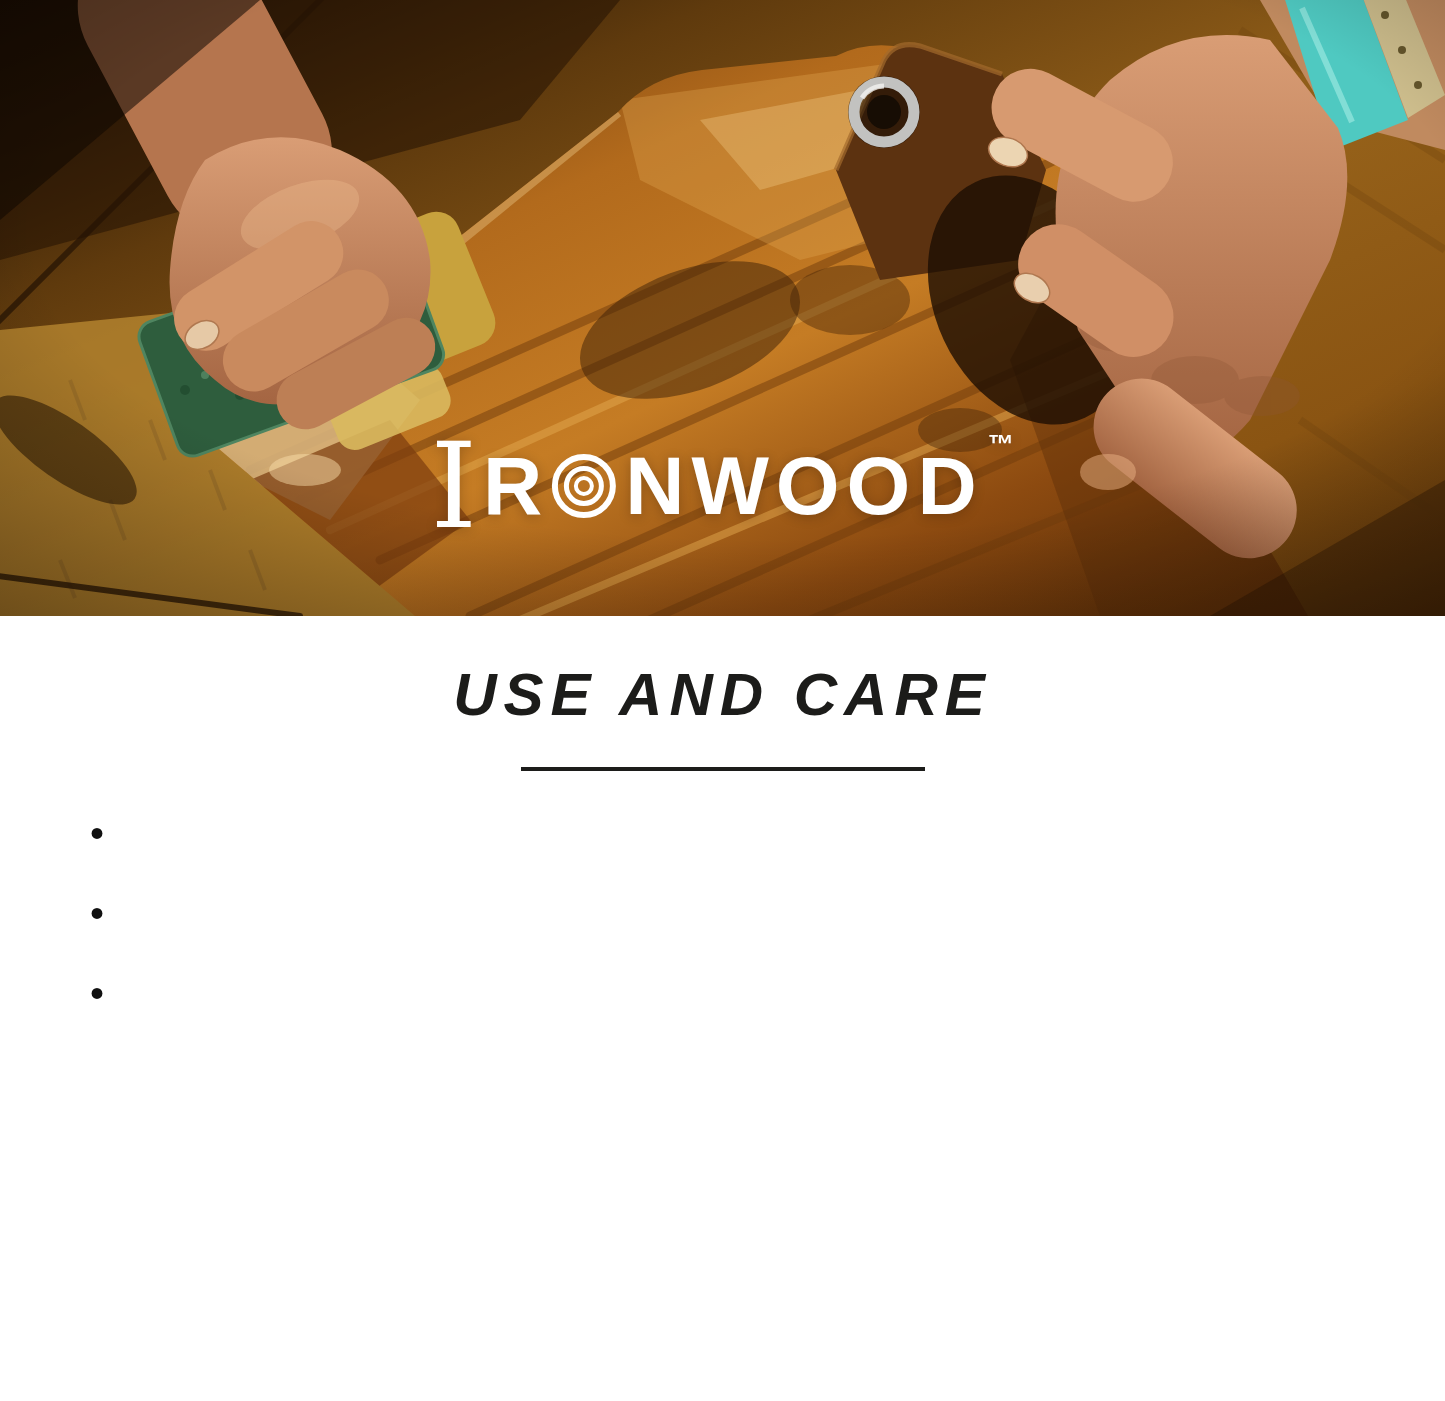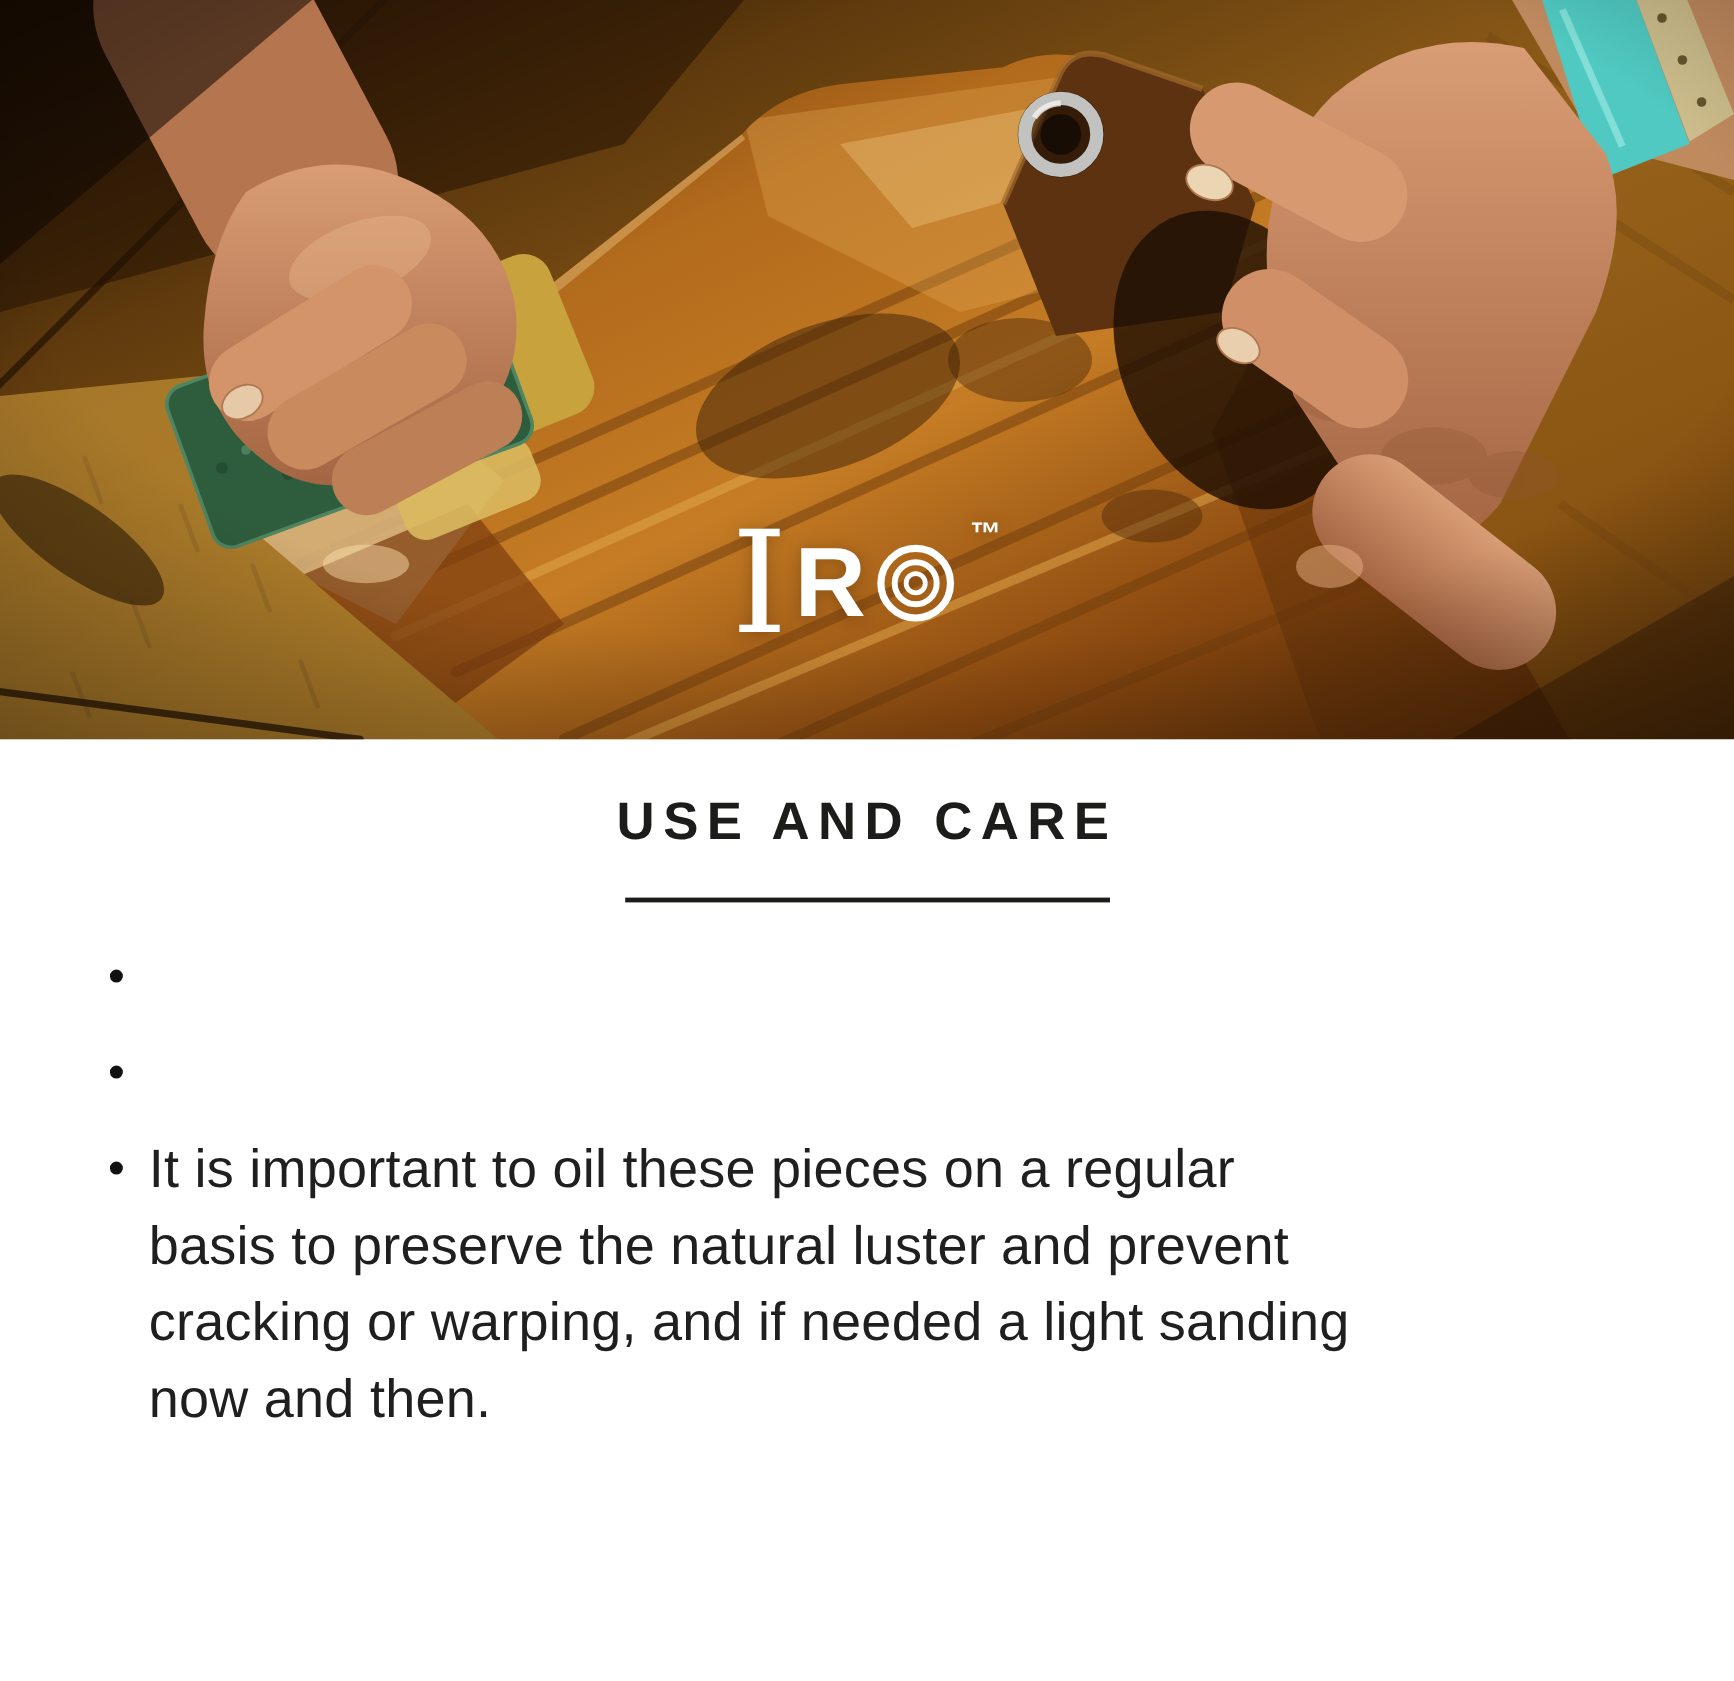--- a/index.html
+++ b/index.html
@@ -38,21 +38,21 @@
     content:"";position:absolute;inset:5px;border:4px solid #fff;border-radius:50%;
   }
   .logo-tm{
     font-size:26px;font-weight:700;align-self:flex-start;margin:2px 0 0 4px;letter-spacing:1px;
   }
 
   
   .care{padding:44px 90px 0 90px;background:#fff;}
   .care h1{
     margin:0;text-align:center;
-    font-size:44px;font-weight:700;letter-spacing:7px;color:#1c1c1a;
+    font-size:60px;font-weight:700;letter-spacing:7px;color:#1c1c1a;font-style:italic;
   }
   .rule{width:404px;height:4px;background:#1c1c1a;margin:38px auto 30px auto;}
   ul.care-list{list-style:none;margin:0;padding:0;}
   ul.care-list li{
     display:flex;align-items:flex-start;
     font-size:45px;line-height:64px;color:#1f1f1f;font-weight:400;
     margin-bottom:16px;letter-spacing:0.2px;
   }
   ul.care-list li:last-child{margin-bottom:0;}
   .dot{flex:0 0 34px;width:34px;font-size:40px;line-height:64px;color:#111;}
@@ -217,37 +217,34 @@
       <polygon points="0,0 260,0 0,220" fill="#0f0702" opacity="0.55"></polygon>
       <polygon points="1445,616 1445,480 1210,616" fill="#1a0c02" opacity="0.35"></polygon>
     </svg>
 
     <div class="logo">
       <span class="logo-i">I</span>
       <span class="logo-sans">R</span>
       <span class="logo-o">
           <span class="ring2"></span>
         </span>
+      <span class="logo-sans">NWOOD</span>
       <span class="logo-tm">™</span>
     </div>
   </div>
 
   <section class="care">
     <h1>USE AND CARE</h1>
     <div class="rule"></div>
     <ul class="care-list">
       <li>
         <span class="dot">•</span>
       </li>
       <li>
         <span class="dot">•</span>
       </li>
       <li>
         <span class="dot">•</span>
-        <span class="btext">It is important to oil these pieces on a regular
-basis to preserve the natural luster and prevent
-cracking or warping, and if needed a light sanding
-now and then.</span>
       </li>
     </ul>
   </section>
 
 </div>
 
 </body></html>

